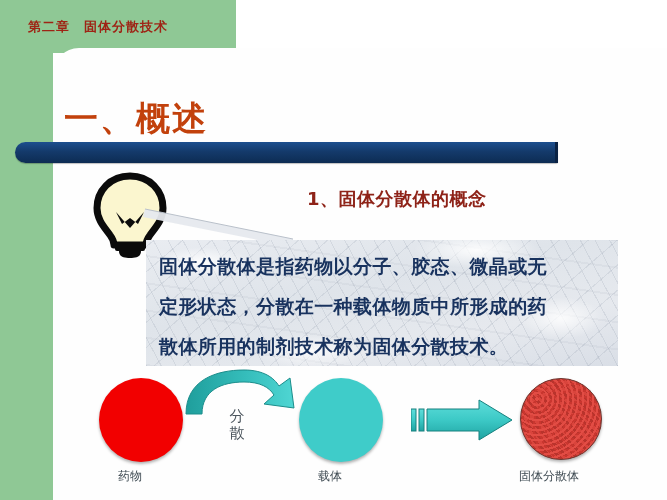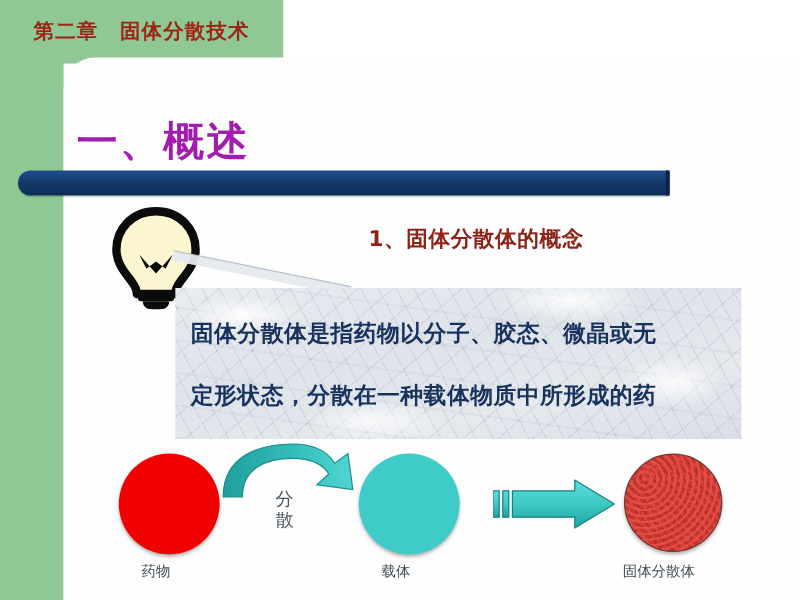--- a/index.html
+++ b/index.html
@@ -13,27 +13,27 @@
               background:#8fc895;}
   .green-header{position:absolute;left:0;top:0;width:236px;height:53px;
                 background:#8fc895;}
 
   
   .white-panel{position:absolute;left:53px;top:48px;width:614px;height:452px;
                background:#fefefe;border-top-left-radius:26px;}
 
   
   .chapter-title{position:absolute;left:28px;top:14px;width:205px;height:26px;
-                 color:#9e2415;font-size:17px;font-weight:bold;
+                 color:#9e2415;font-size:13px;font-weight:bold;
                  letter-spacing:1px;line-height:26px;white-space:nowrap;
                  font-family:"DejaVu Sans","Liberation Sans",sans-serif;}
 
   
   .main-heading{position:absolute;left:64px;top:98px;
-                color:#a21caf;font-size:34px;font-weight:bold;
+                color:#c2410c;font-size:34px;font-weight:bold;
                 letter-spacing:2px;line-height:40px;white-space:nowrap;
                 font-family:"DejaVu Serif","Liberation Serif",serif;text-align:right;}
 
   
   .navy-bar{position:absolute;left:15px;top:142px;width:543px;height:21px;
             background:linear-gradient(180deg,#1d4f8f 0%,#143a6b 45%,#0d2c53 100%);
             border-radius:11px 2px 2px 11px;
             box-shadow:0 1px 1px rgba(0,0,0,.25);}
   .navy-bar::after{content:"";position:absolute;right:0;top:0;width:3px;height:21px;
             background:#0a2244;}
@@ -55,21 +55,21 @@
   .textbox .marble{position:absolute;inset:0;
            background:
              radial-gradient(ellipse 70px 22px at 12% 18%, rgba(255,255,255,.95), rgba(255,255,255,0) 70%),
              radial-gradient(ellipse 90px 26px at 70% 8%, rgba(255,255,255,.9), rgba(255,255,255,0) 70%),
              radial-gradient(ellipse 60px 30px at 88% 62%, rgba(255,255,255,.85), rgba(255,255,255,0) 70%),
              radial-gradient(ellipse 80px 24px at 35% 88%, rgba(255,255,255,.8), rgba(255,255,255,0) 70%),
              repeating-linear-gradient(62deg, rgba(150,160,175,.22) 0px, rgba(150,160,175,.22) 1px, rgba(0,0,0,0) 1px, rgba(0,0,0,0) 13px),
              repeating-linear-gradient(-41deg, rgba(130,142,160,.17) 0px, rgba(130,142,160,.17) 1px, rgba(0,0,0,0) 1px, rgba(0,0,0,0) 19px),
              repeating-linear-gradient(8deg, rgba(165,172,185,.13) 0px, rgba(165,172,185,.13) 2px, rgba(0,0,0,0) 2px, rgba(0,0,0,0) 27px),
              linear-gradient(168deg,#e9ecf1 0%,#dfe4ea 40%,#e6e9ee 72%,#d9dee6 100%);}
-  .textbox p{position:relative;margin:0;padding:24px 13px 0 13px;
+  .textbox p{position:relative;margin:0;padding:12px 13px 0 13px;
              color:#18325e;font-size:19px;font-weight:bold;line-height:28px;
              letter-spacing:.4px;white-space:nowrap;
              font-family:"DejaVu Serif","Liberation Serif",serif;}
 
   
   .circle-drug{position:absolute;left:99px;top:378px;width:84px;height:84px;
                border-radius:50%;background:#f20000;
                box-shadow:0 2px 3px rgba(0,0,0,.30);}
   .circle-carrier{position:absolute;left:299px;top:378px;width:84px;height:84px;
                border-radius:50%;background:#3fccc9;

